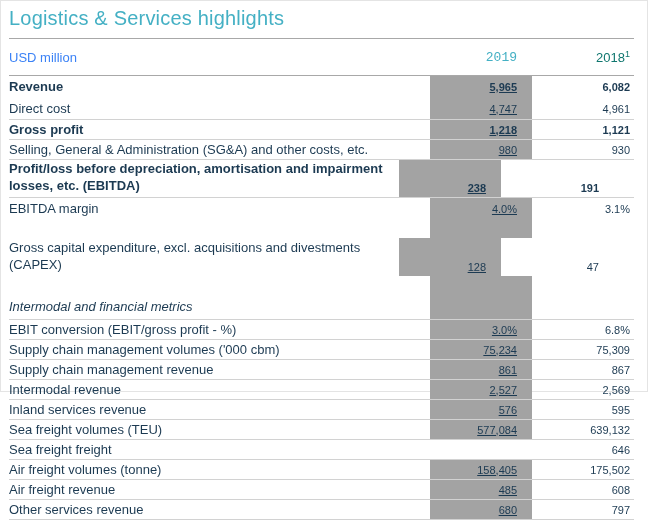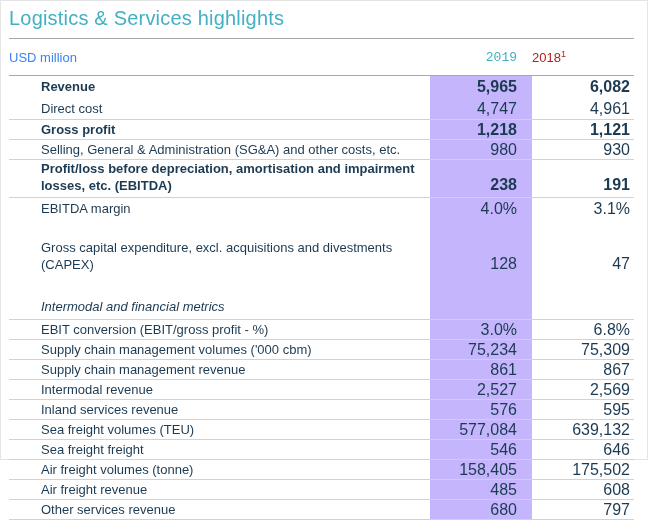--- a/index.html
+++ b/index.html
@@ -4,21 +4,21 @@
 <style>
   * { margin: 0; padding: 0; box-sizing: border-box; }
   html, body { background: #ffffff; }
   body {
     width: 648px; height: 528px;
     font-family: "Liberation Sans", sans-serif;
     color: #1c3a52;
     overflow: hidden;
   }
   .page {
-    width: 648px; height: 460px;
+    width: 648px; height: 392px;
     background: #ffffff;
     border: 1px solid #e4e4e4;
     padding: 0 13px 0 8px;
     position: relative;
   }
   .page-title {
     padding-top: 5px;
     font-size: 20px;
     font-weight: normal;
     letter-spacing: 0.2px;
@@ -32,21 +32,21 @@
   }
   .thead {
     display: flex;
     align-items: center;
     height: 37px;
     border-bottom: 1px solid #a8a8a8;
     font-size: 13px;
   }
   .thead .label { flex: 1; color: #3b82f6; }
   .col-2019-h { width: 102px; text-align: right; padding-right: 15px; color: #44b0c4; font-family: Liberation Mono, monospace; }
-  .col-2018-h { width: 102px; padding-right: 4px; color: #b91c1c; }
+  .col-2018-h { width: 102px; text-align: right; padding-right: 4px; color: #0f766e; }
   .col-2018-h sup { font-size: 9px; line-height: 0; }
 
   .tbody .row {
     display: flex;
     align-items: stretch;
     height: 20px;
     font-size: 13px;
   }
   .tbody .row:nth-child(1), .tbody .row:nth-child(2) { height: 22px; }
   .tbody .row:nth-child(6) { height: 21px; justify-content: flex-end; }
@@ -57,40 +57,40 @@
 
   .row .cell {
     display: flex;
     align-items: center;
   }
   .row .label {
     flex: 1;
     justify-content: flex-start;
     white-space: nowrap;
     line-height: 1.35;
-    margin-left: 32px;
   }
   .row.twoline .label {
     white-space: normal;
     max-width: 390px;
     align-items: flex-end;
     padding-bottom: 2px;
   }
   .row .c2019 {
     width: 102px;
     justify-content: flex-end;
     padding-right: 15px;
-    background: #c4b5fd;
-    font-size: 16px;
+    background: #a3a3a3;
+    font-size: 11px;
+    text-decoration: underline;
   }
   .row .c2018 {
     width: 102px;
     justify-content: flex-end;
     padding-right: 4px;
-    font-size: 16px;
+    font-size: 11px;
   }
   .row.twoline .c2019, .row.twoline .c2018 {
     align-items: flex-end;
     padding-bottom: 3px;
   }
   .row.bold { font-weight: bold; }
   .row.bold .label, .row.bold .c2019, .row.bold .c2018 { font-weight: bold; }
   .row.section .label { font-style: italic; }
 </style>
 </head>
@@ -199,21 +199,20 @@
     </div>
 
     <div class="row divider">
       <div class="cell label">Sea freight volumes (TEU)</div>
       <div class="cell c2019">577,084</div>
       <div class="cell c2018">639,132</div>
     </div>
 
     <div class="row divider">
       <div class="cell label">Sea freight freight</div>
-      <div class="cell c2019">546</div>
       <div class="cell c2018">646</div>
     </div>
 
     <div class="row divider">
       <div class="cell label">Air freight volumes (tonne)</div>
       <div class="cell c2019">158,405</div>
       <div class="cell c2018">175,502</div>
     </div>
 
     <div class="row divider">

